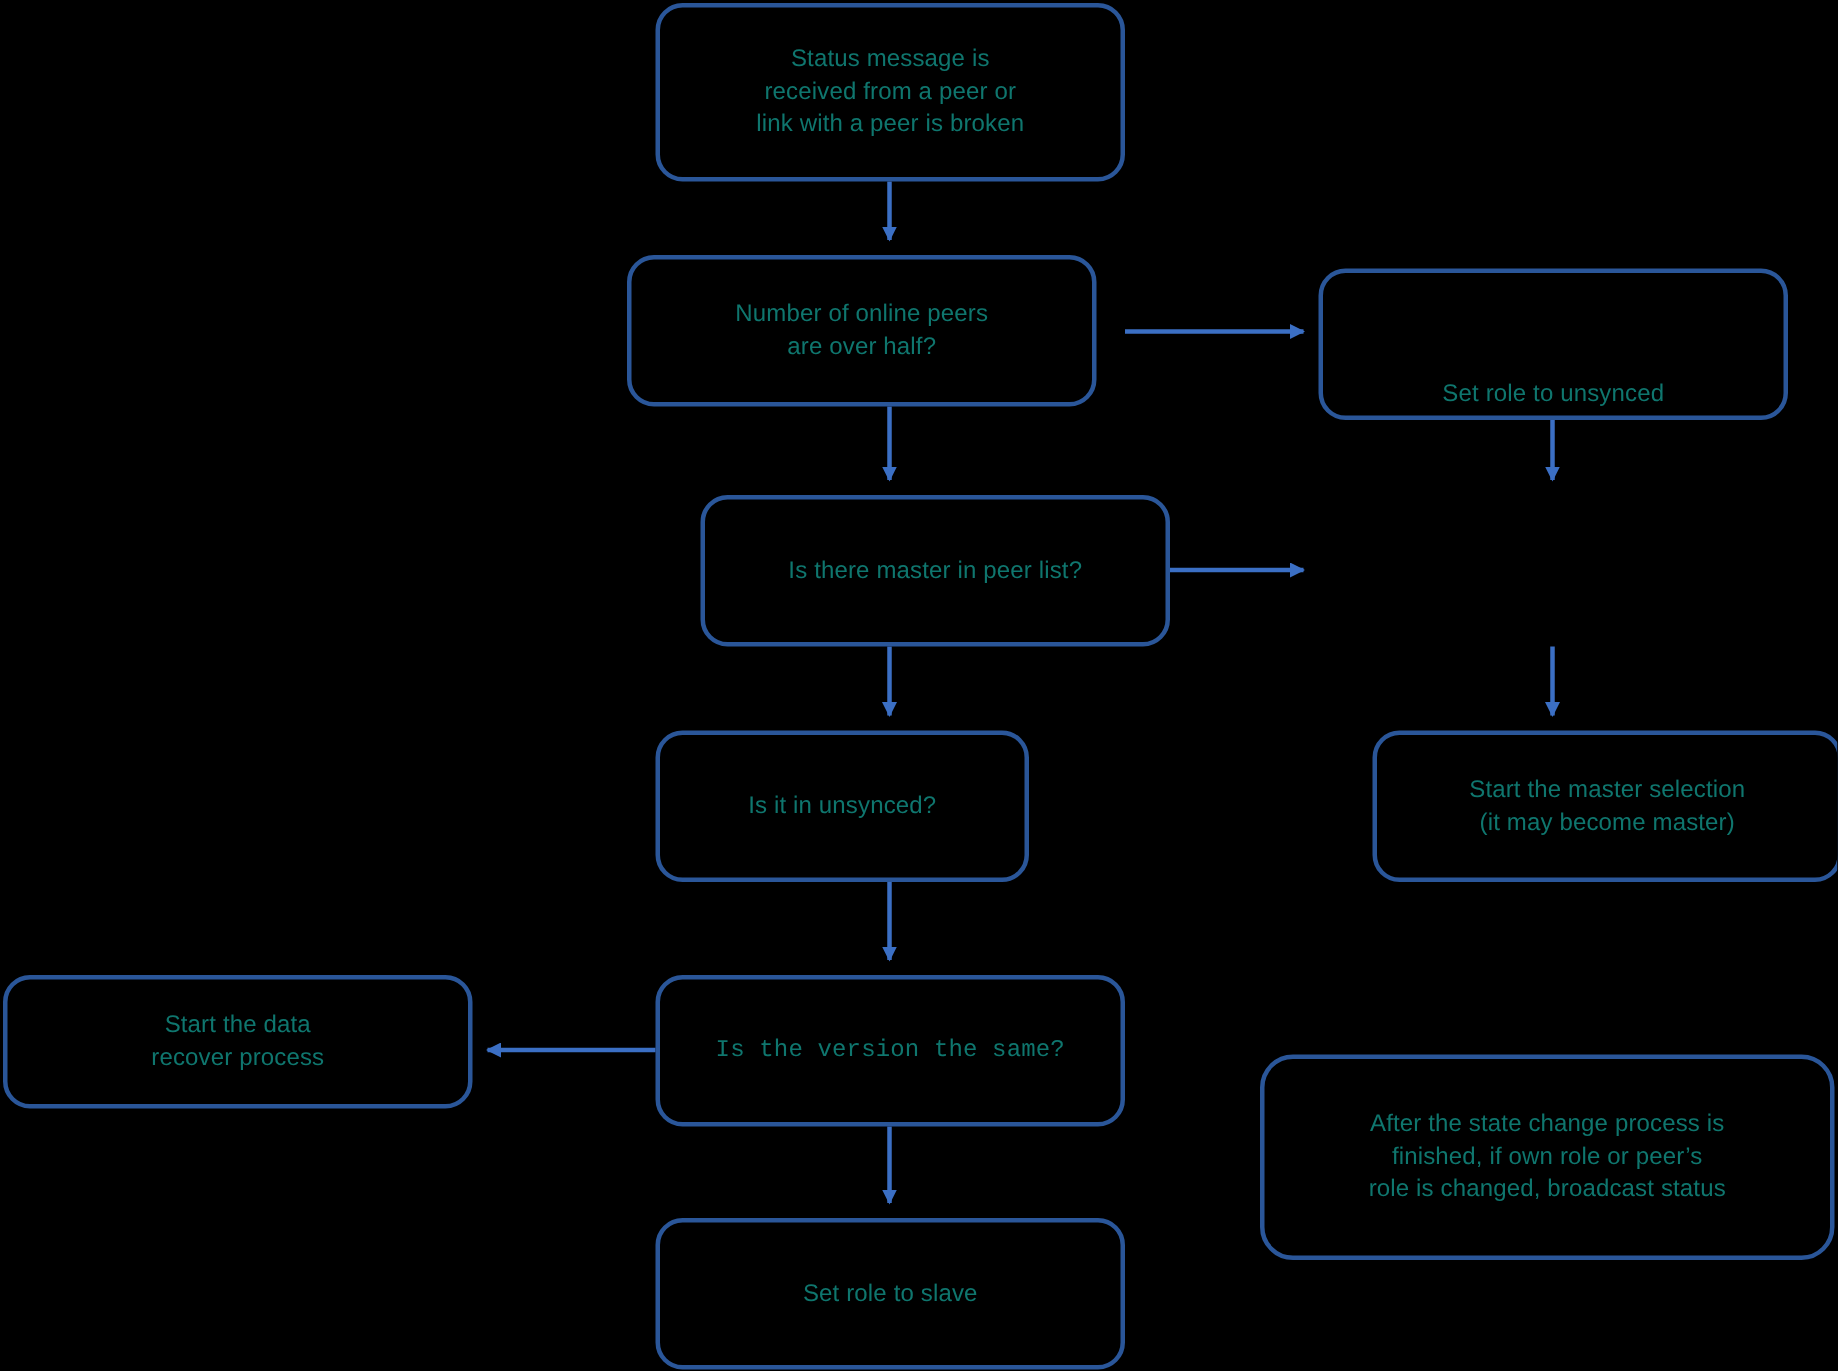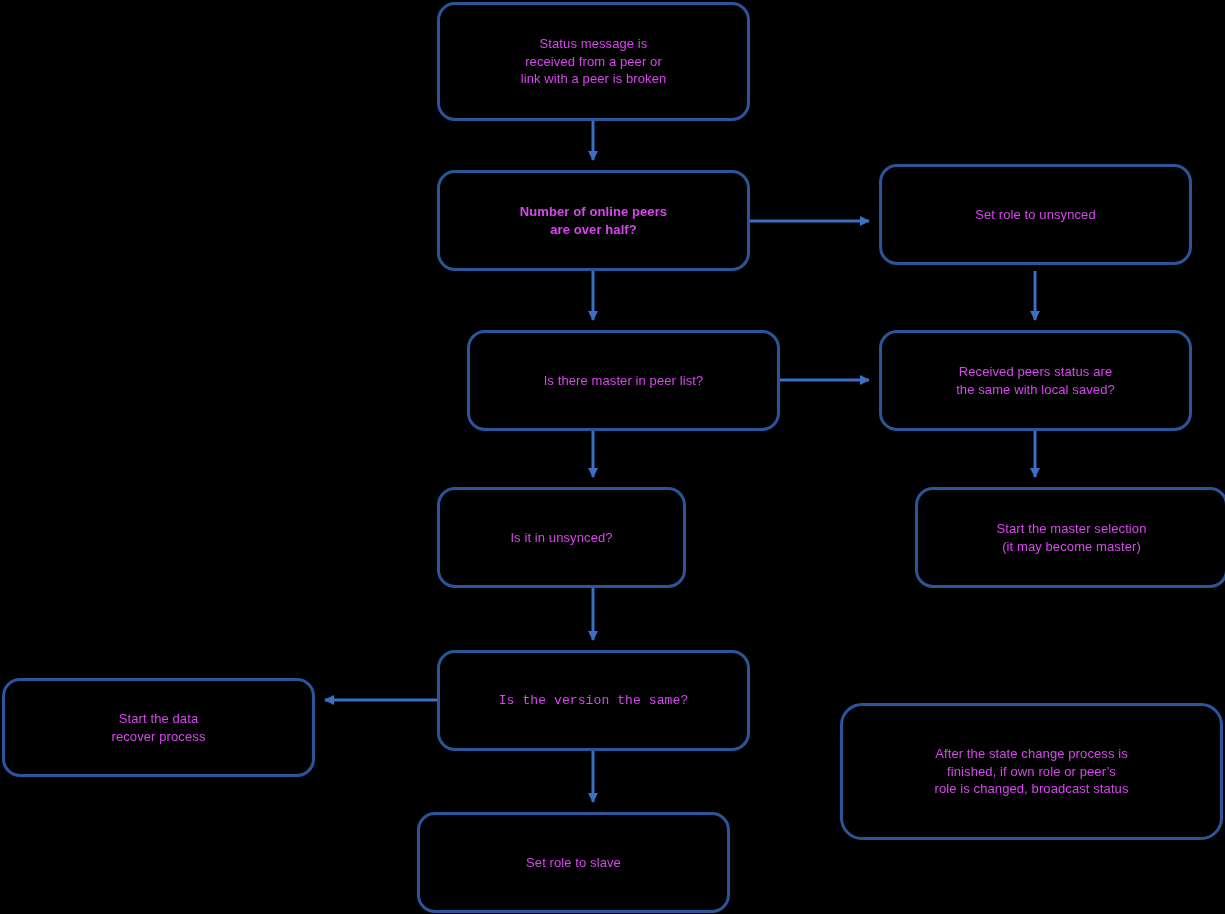--- a/index.html
+++ b/index.html
@@ -15,26 +15,26 @@
     background: #000000;
     overflow: hidden;
     font-family: "Liberation Sans", "DejaVu Sans", sans-serif;
   }
   .node {
     position: absolute;
     box-sizing: border-box;
     border: 3px solid #2a5699;
     border-radius: 18px;
     background: #000000;
-    color: #d946ef;
+    color: #0f766e;
     display: flex;
     align-items: center;
     justify-content: center;
     text-align: center;
-    font-size: 13px;
+    font-size: 16px;
     line-height: 1.34;
     letter-spacing: 0.1px;
     padding: 4px 14px;
     z-index: 2;
   }
   .node .label {
     display: block;
     white-space: pre-line;
   }
   .note {
@@ -91,57 +91,53 @@
       <line x1="593" y1="751" x2="593" y2="802" marker-end="url(#arrowDown)"></line>
     </g>
   </svg>
 
   <div class="node" style="left:437px; top:2px; width:313px; height:119px;">
     <span class="label">Status message is
 received from a peer or
 link with a peer is broken</span>
   </div>
 
-  <div class="node" style="left:437px; top:170px; width:313px; height:101px;font-weight:bold;">
+  <div class="node" style="left:418px; top:170px; width:313px; height:101px;">
     <span class="label">Number of online peers
 are over half?</span>
   </div>
 
-  <div class="node" style="left:879px; top:164px; width:313px; height:101px;">
+  <div class="node" style="left:879px; top:179px; width:313px; height:101px;align-items:flex-end;">
     <span class="label">Set role to unsynced</span>
   </div>
 
   <div class="node" style="left:437px; top:330px; width:313px; height:101px;margin-left:30px;">
     <span class="label">Is there master in peer list?</span>
   </div>
 
-  <div class="node" style="left:879px; top:330px; width:313px; height:101px;">
-    <span class="label">Received peers status are
-the same with local saved?</span>
-  </div>
 
   <div class="node" style="left:437px; top:487px; width:249px; height:101px;">
     <span class="label">Is it in unsynced?</span>
   </div>
 
   <div class="node" style="left:879px; top:487px; width:313px; height:101px;margin-left:36px;">
     <span class="label">Start the master selection
 (it may become master)</span>
   </div>
 
   <div class="node" style="left:437px; top:650px; width:313px; height:101px;font-family:Liberation Mono, monospace;">
     <span class="label">Is the version the same?</span>
   </div>
 
-  <div class="node" style="left:2px; top:650px; width:313px; height:99px;margin-top:28px;">
+  <div class="node" style="left:2px; top:650px; width:313px; height:89px;">
     <span class="label">Start the data
 recover process</span>
   </div>
 
-  <div class="node" style="left:417px; top:812px; width:313px; height:101px;">
+  <div class="node" style="left:437px; top:812px; width:313px; height:101px;">
     <span class="label">Set role to slave</span>
   </div>
 
   <div class="node note" style="left:840px; top:703px; width:383px; height:137px;">
     <span class="label">After the state change process is
 finished, if own role or peer’s
 role is changed, broadcast status</span>
   </div>
 
 </div>

